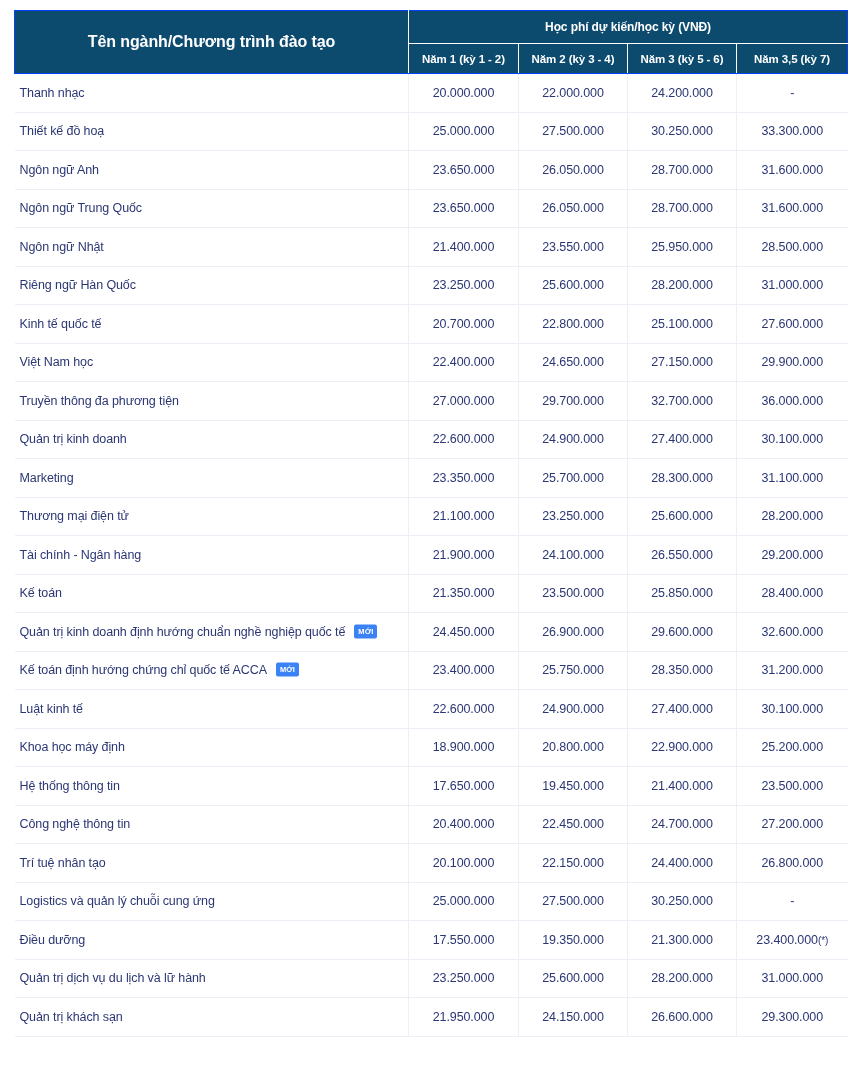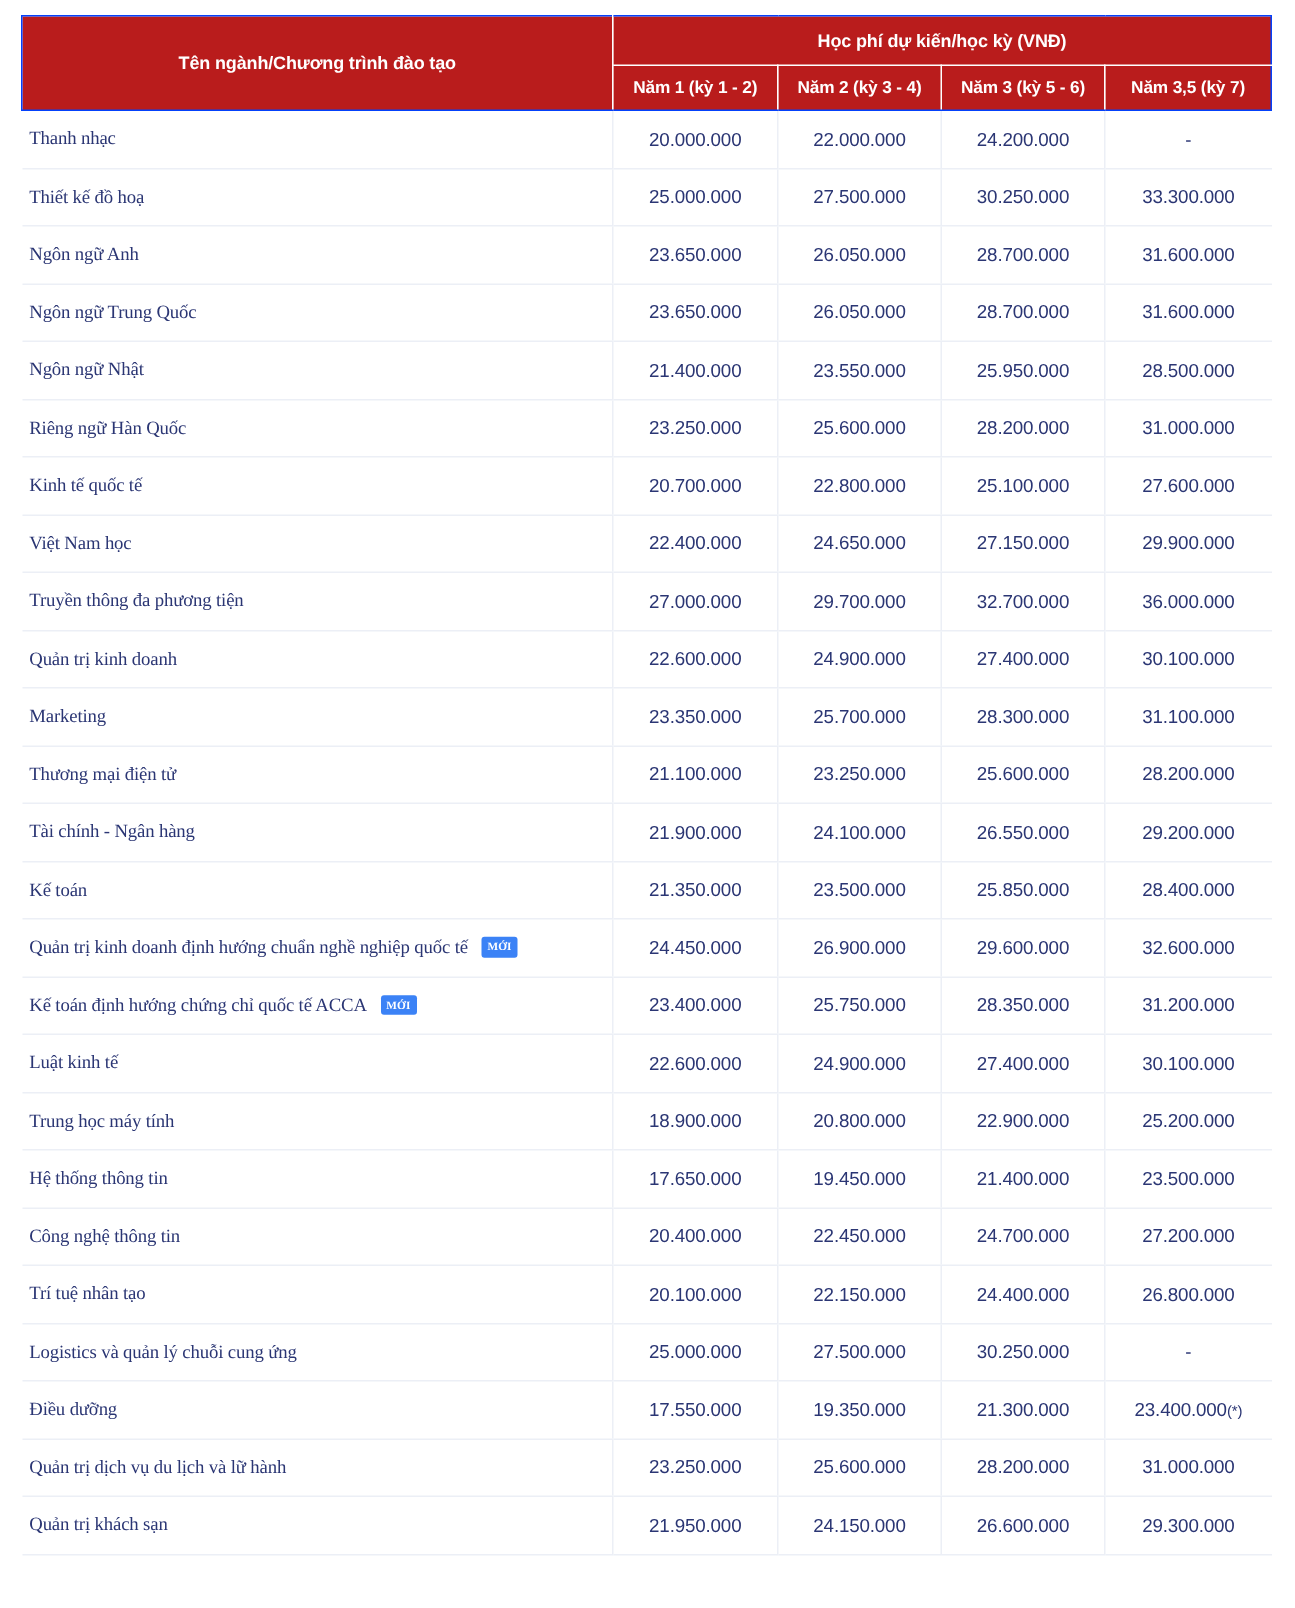--- a/index.html
+++ b/index.html
@@ -26,33 +26,33 @@
     border-collapse: collapse;
     table-layout: fixed;
   }
   .tuition-table col.c-name { width: 394px; }
   .tuition-table col.c-y1   { width: 110px; }
   .tuition-table col.c-y2   { width: 109px; }
   .tuition-table col.c-y3   { width: 109px; }
   .tuition-table col.c-y35  { width: 111px; }
 
   thead th {
-    background: #b91c1c;
+    background: #0c4a6e;
     color: #ffffff;
     font-size: 11.5px;
     font-weight: bold;
     letter-spacing: -0.1px;
     text-align: center;
     vertical-align: middle;
     padding: 0;
     border: 1px solid #ffffff;
   }
   th.name-head {
     height: 63px;
-    font-size: 12px;
+    font-size: 16px;
     border-left: 1px solid #0341FB;
     border-top: 1px solid #0341FB;
     border-bottom: 1px solid #0341FB;
   }
   th.group-head {
     height: 30px;
     font-size: 12px;
     border-top: 1px solid #0341FB;
     border-right: 1px solid #0341FB;
   }
@@ -80,23 +80,21 @@
   tbody td.num-cell {
     text-align: center;
     border-left: 1px solid #ECEFF6;
     letter-spacing: -0.1px;
   }
   tbody tr:first-child td { border-top: none; }
   tbody tr:last-child td { border-bottom: 1px solid #ECEFF6; }
 
   .name-inner {
     display: flex;
-    align-items: center;
     gap: 9px;
-    font-family: Liberation Serif, serif;
   }
   .badge-new {
     display: inline-block;
     background: #3b82f6;
     color: #ffffff;
     font-size: 7.5px;
     font-weight: bold;
     line-height: 1;
     padding: 3px 4px 3px 4px;
     border-radius: 2px;
@@ -333,21 +331,21 @@
             </div>
           </td>
           <td class="num-cell"><span>22.600.000</span></td>
           <td class="num-cell"><span>24.900.000</span></td>
           <td class="num-cell"><span>27.400.000</span></td>
           <td class="num-cell"><span>30.100.000</span></td>
         </tr>
         <tr>
           <td class="name-cell">
             <div class="name-inner">
-              <span>Trung học máy tính</span>
+              <span>Khoa học máy định</span>
             </div>
           </td>
           <td class="num-cell"><span>18.900.000</span></td>
           <td class="num-cell"><span>20.800.000</span></td>
           <td class="num-cell"><span>22.900.000</span></td>
           <td class="num-cell"><span>25.200.000</span></td>
         </tr>
         <tr>
           <td class="name-cell">
             <div class="name-inner">

